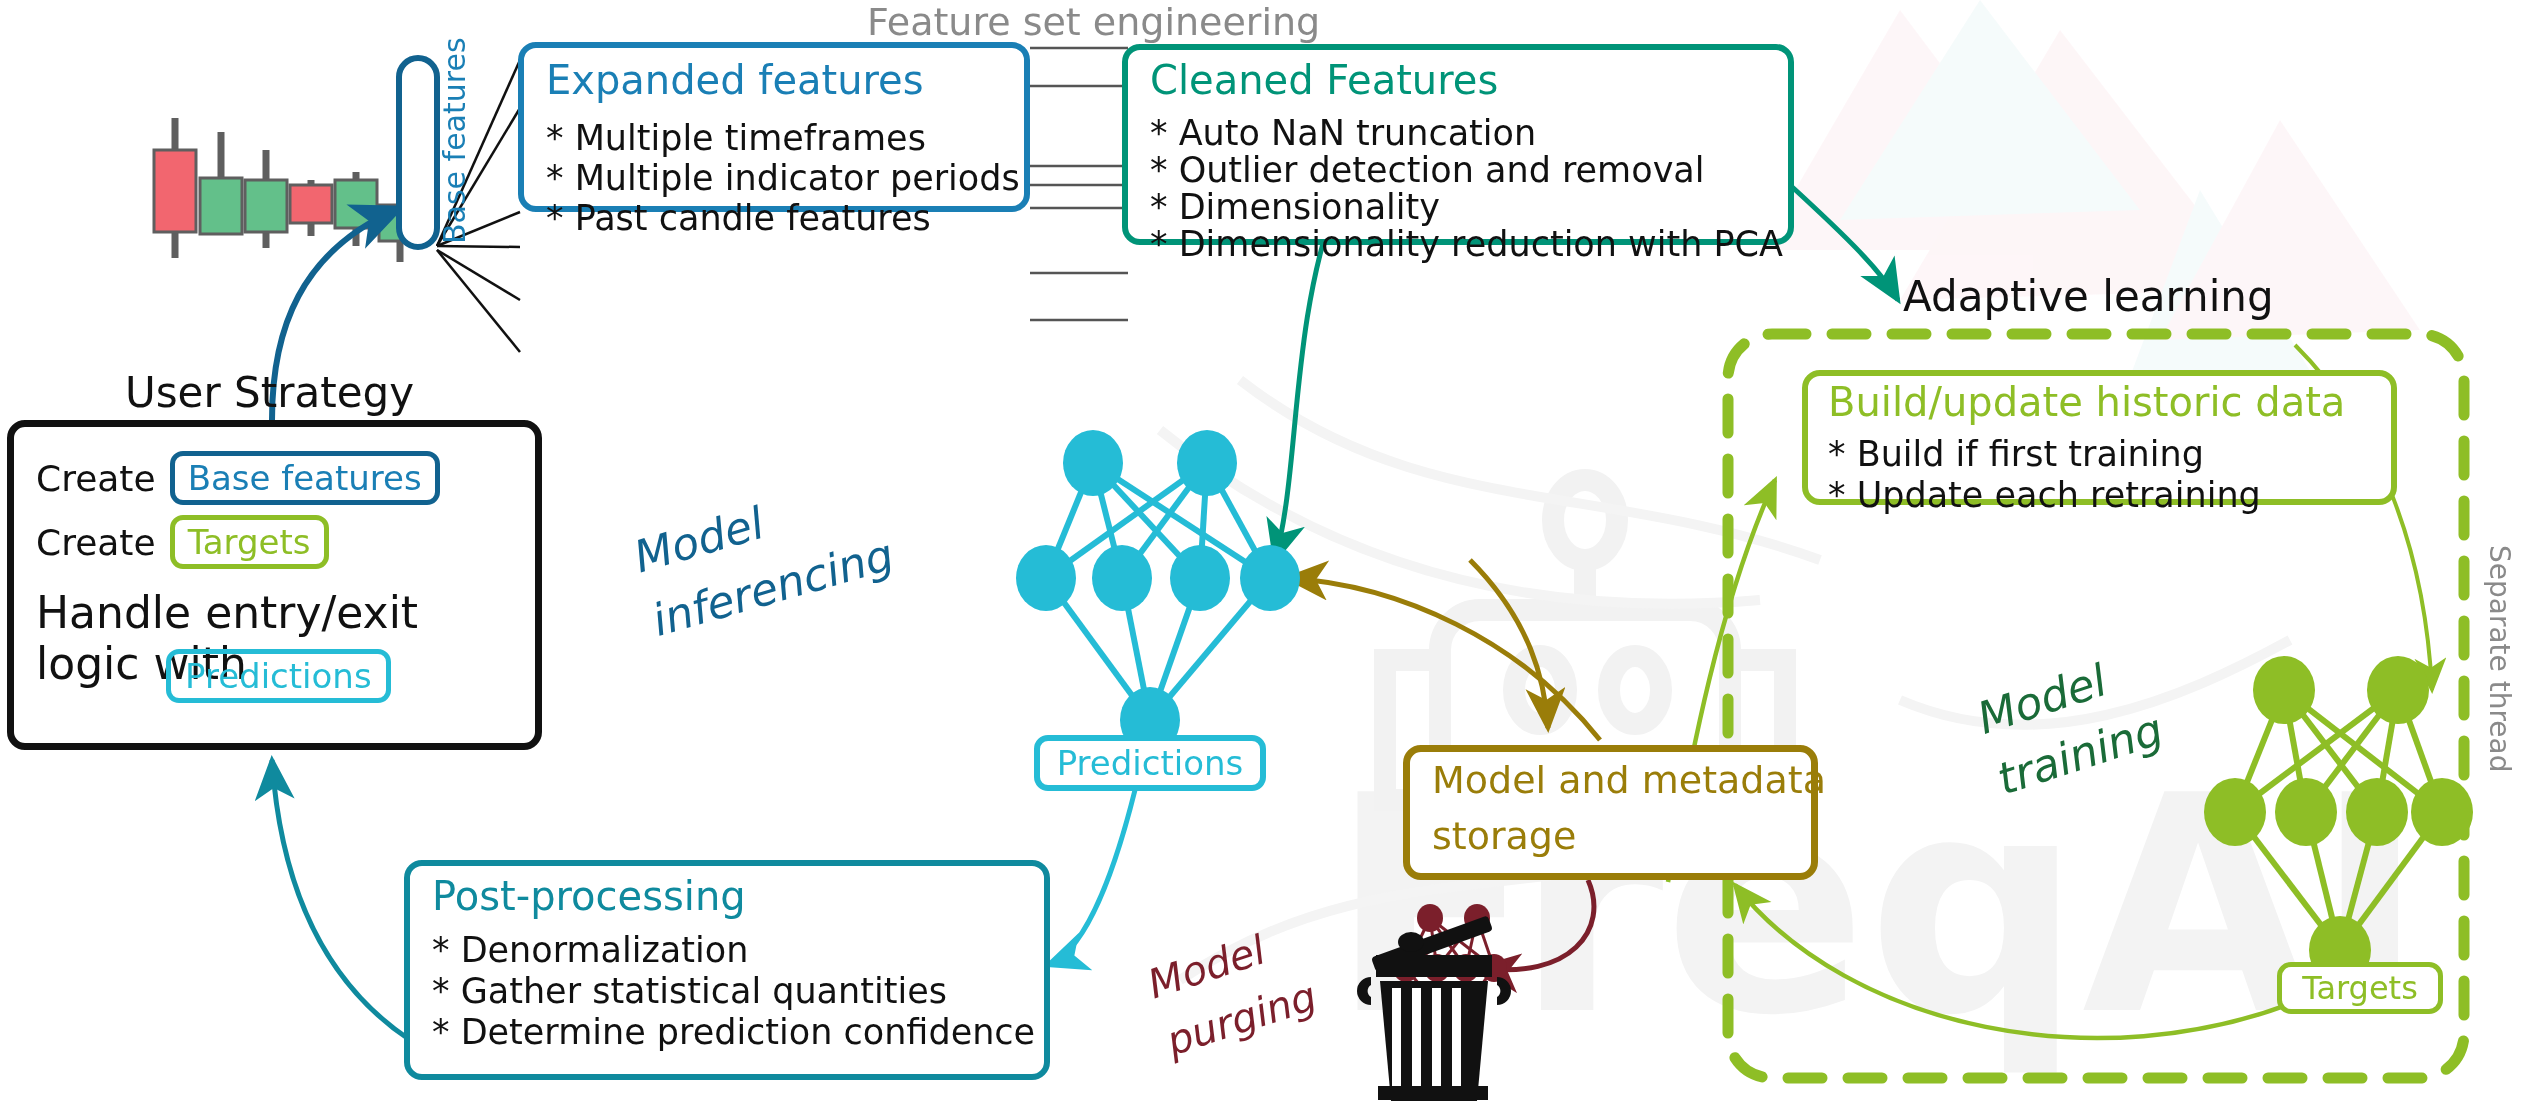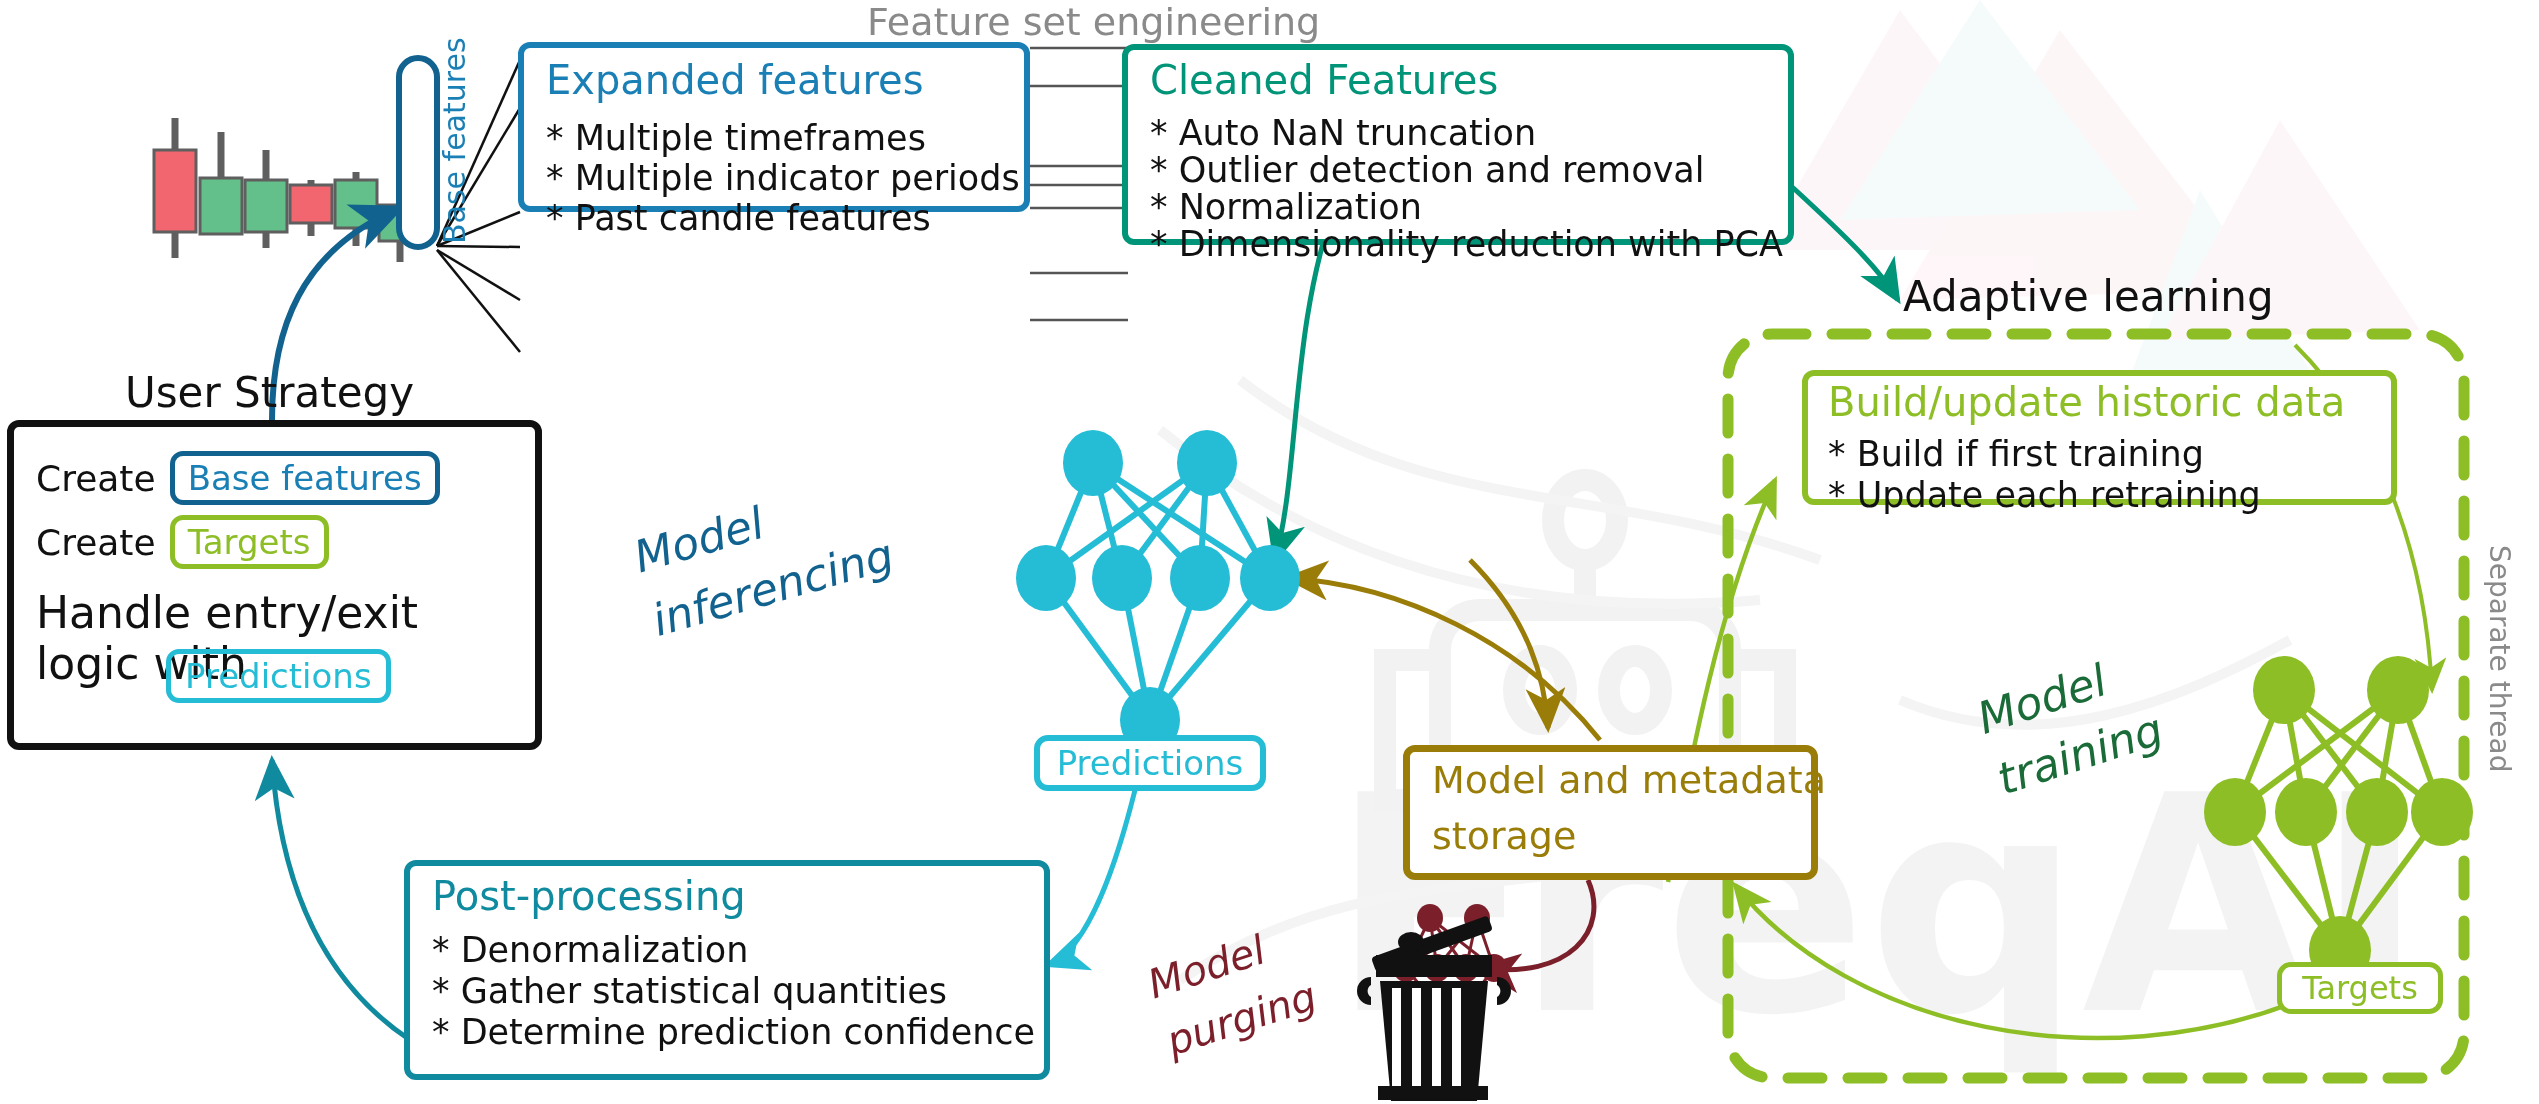--- a/index.html
+++ b/index.html
@@ -1,21 +1,21 @@
 <!DOCTYPE html>
 <html><head>
 <meta charset="utf-8">
 <style>
   html,body{margin:0;padding:0;background:#fff;}
   body{width:2539px;height:1104px;position:relative;overflow:hidden;
        font-family:"DejaVu Sans","Liberation Sans",sans-serif;}
   #stage{position:absolute;left:0;top:0;width:2539px;height:1104px;}
   svg.layer{position:absolute;left:0;top:0;width:2539px;height:1104px;overflow:visible;}
   .box{position:absolute;box-sizing:border-box;background:#fff;}
-  .rbox{border-radius:12px;border-style:solid;}
+  .rbox{border-radius:18px;border-style:solid;}
   .title{font-size:40px;line-height:1.12;white-space:nowrap;}
   .bullet{font-size:35px;line-height:1.16;color:#111;white-space:nowrap;}
   .pill{position:absolute;box-sizing:border-box;background:#fff;border-radius:14px;
         display:flex;align-items:center;justify-content:center;white-space:nowrap;}
   .lbl{position:absolute;white-space:nowrap;}
   .vlabel{position:absolute;white-space:nowrap;transform-origin:0 0;}
 </style>
 </head>
 <body>
 
@@ -359,21 +359,21 @@
     <div class="title" style="position:absolute;left:22px;top:10px;color:#1a7fb5;">Expanded features</div>
     <div class="bullet" style="position:absolute;left:22px;top:70px;">* Multiple timeframes</div>
     <div class="bullet" style="position:absolute;left:22px;top:110px;">* Multiple indicator periods</div>
     <div class="bullet" style="position:absolute;left:22px;top:150px;">* Past candle features</div>
   </div>
 
   <div class="box rbox" style="left:1122px;top:44px;width:672px;height:201px;border-width:6px;border-color:#009478;">
     <div class="title" style="position:absolute;left:22px;top:8px;color:#009478;">Cleaned Features</div>
     <div class="bullet" style="position:absolute;left:22px;top:63px;">* Auto NaN truncation</div>
     <div class="bullet" style="position:absolute;left:22px;top:100px;">* Outlier detection and removal</div>
-    <div class="bullet" style="position:absolute;left:22px;top:137px;">* Normalization</div>
+    <div class="bullet" style="position:absolute;left:22px;top:137px;">* Dimensionality</div>
     <div class="bullet" style="position:absolute;left:22px;top:174px;">* Dimensionality reduction with PCA</div>
   </div>
 
   <div class="lbl" style="left:125px;top:368px;font-size:42px;color:#111;">User Strategy</div>
 
   <div class="box rbox" style="left:7px;top:420px;width:535px;height:330px;border-width:7px;border-color:#111;">
     <div style="position:absolute;left:22px;top:24px;display:flex;align-items:center;gap:14px;">
       <span style="font-size:36px;color:#111;">Create</span>
       <span style="border:5px solid #11628f;border-radius:13px;padding:2px 13px;font-size:34px;color:#1a7fb5;">Base features</span>
     </div>

